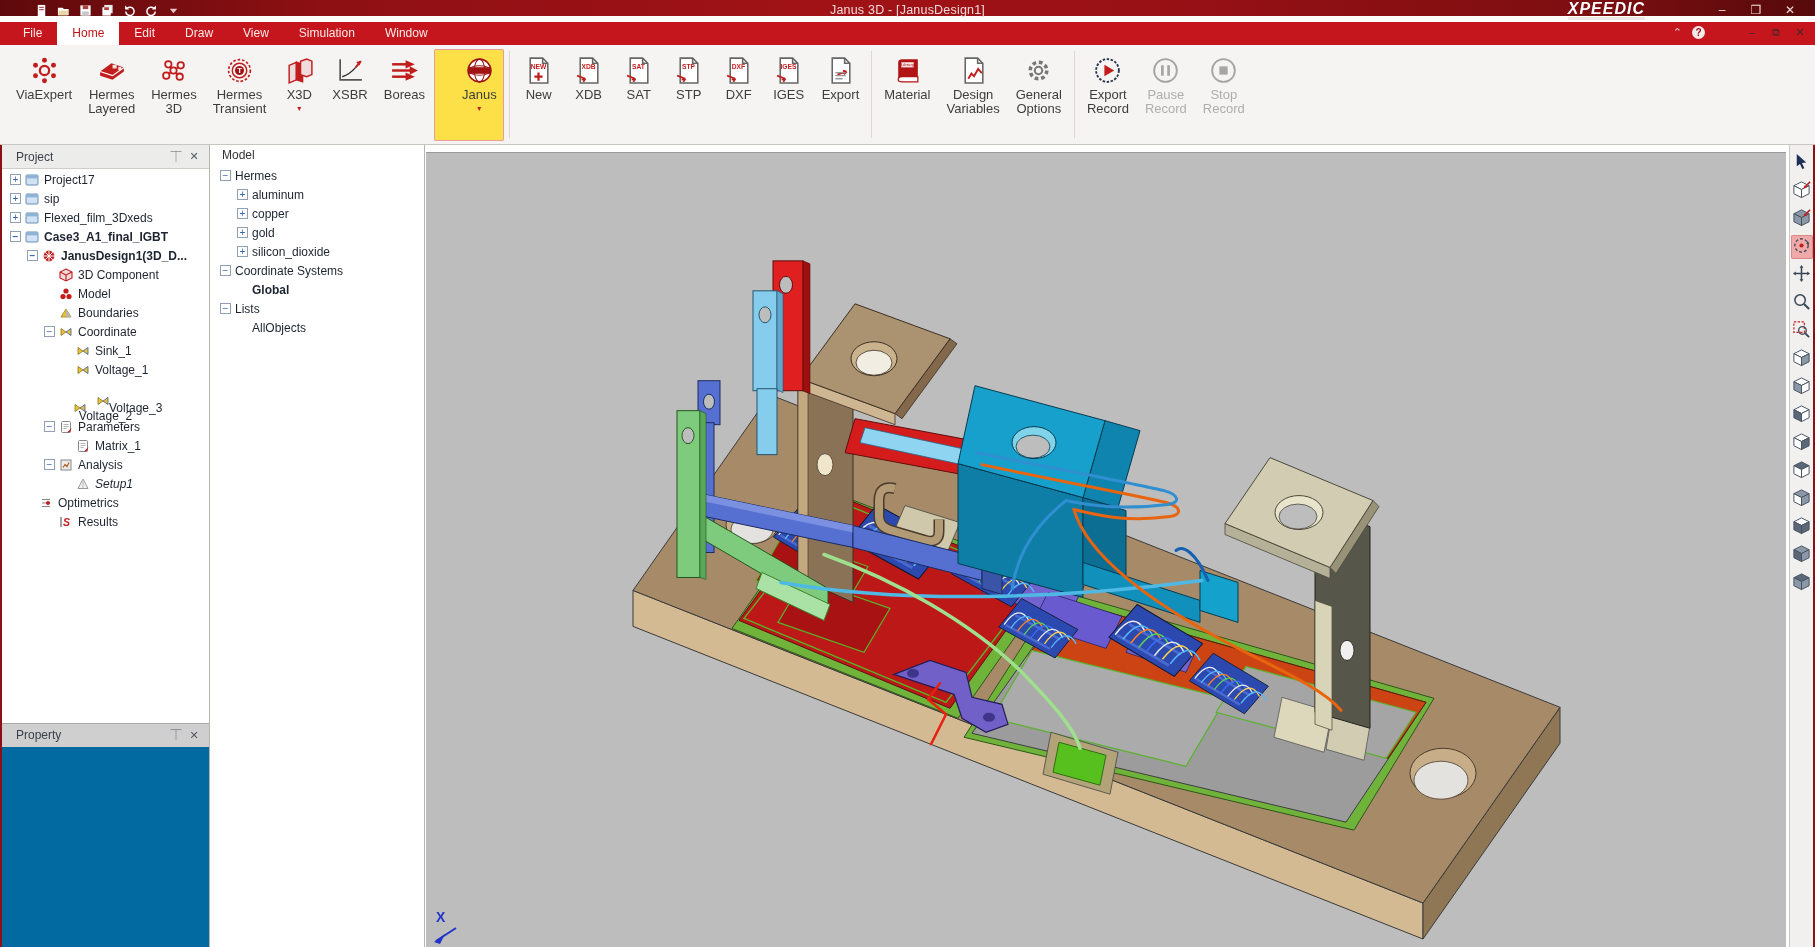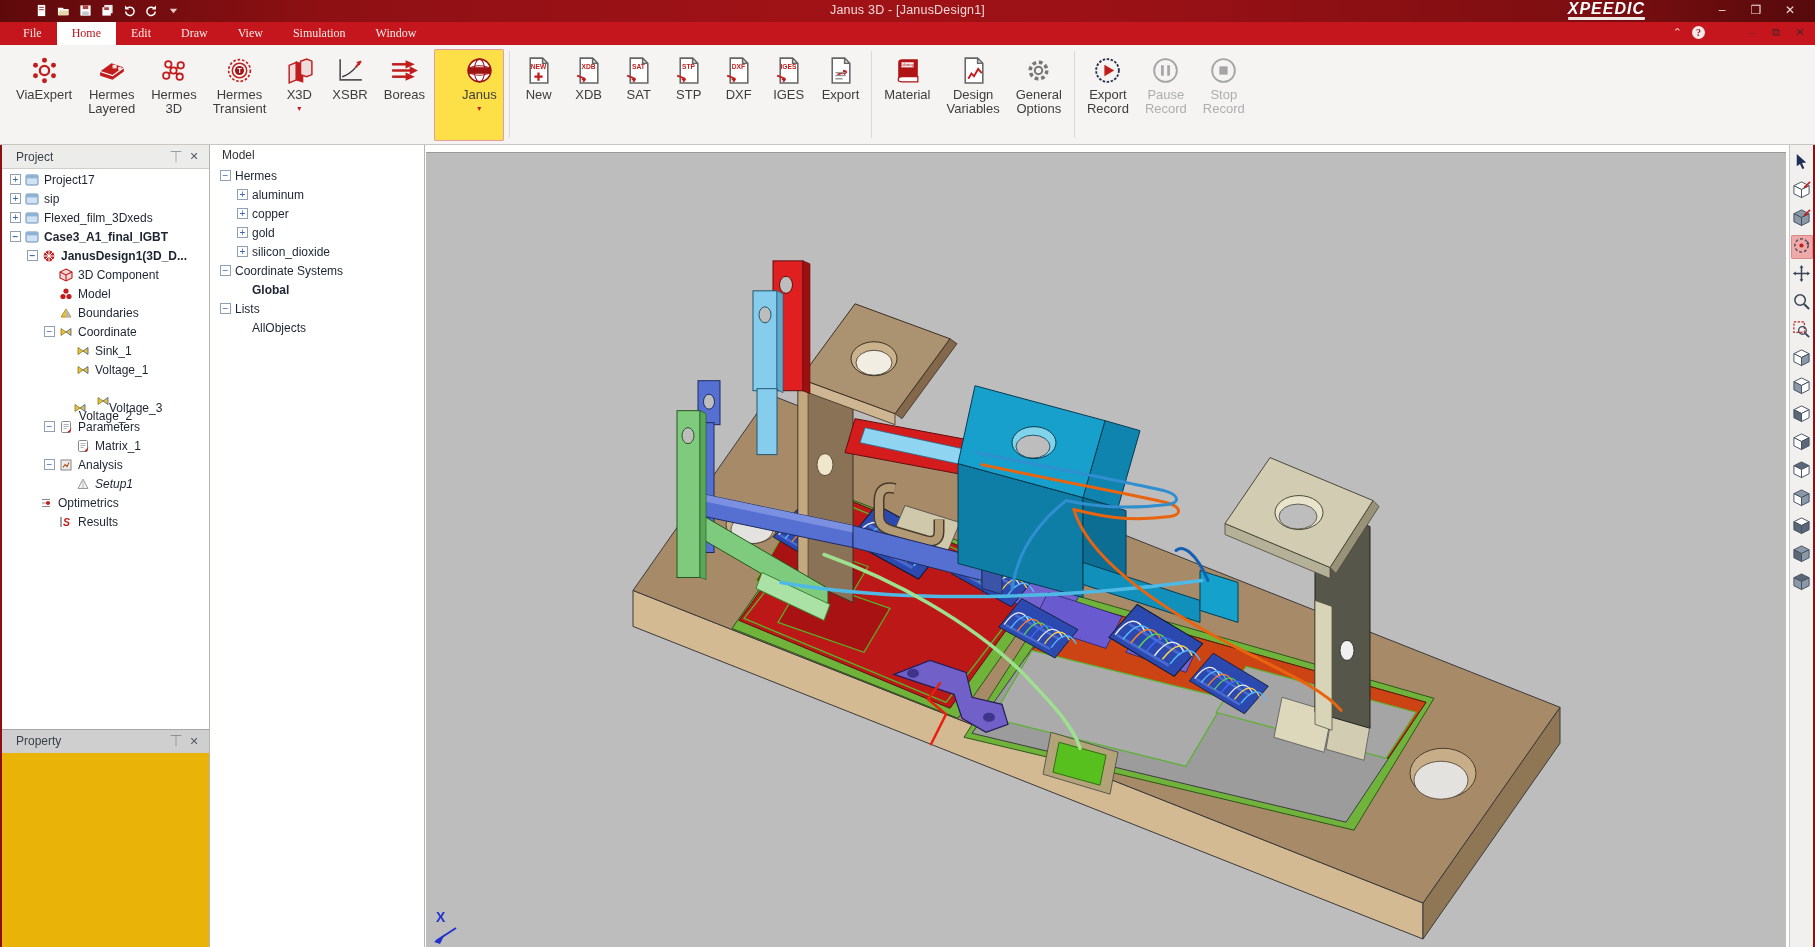--- a/index.html
+++ b/index.html
@@ -1,36 +1,36 @@
 <!DOCTYPE html>
 <html><head>
 <meta charset="utf-8">
 <style>
   * { margin:0; padding:0; box-sizing:border-box; }
   html,body { width:1815px; height:947px; overflow:hidden;
     font-family:"Liberation Sans", sans-serif; background:#fff; }
   #app { position:relative; width:1815px; height:947px; }
 
   
-  #titlebar { position:absolute; left:0; top:0; width:100%; height:22px;
+  #titlebar { position:absolute; left:0; top:0; width:100%; height:16px;
     background:linear-gradient(90deg,#5e0a0c 0%,#8e1013 18%,#a01216 45%,#9a1115 62%,#7c0e11 88%,#560a0b 100%); }
   #qat { position:absolute; left:34px; top:3px; display:flex; gap:7px; }
   .qat-btn { width:15px; height:15px; display:flex; align-items:center; justify-content:center; cursor:pointer; }
   .qat-btn svg { width:13px; height:13px; }
   #win-title { position:absolute; left:0; right:0; top:3px; text-align:center;
     color:#f3d9d9; font-size:12.5px; letter-spacing:.2px; }
   #brand { position:absolute; right:170px; top:1px; text-align:center; color:#fff; }
   #brand .logo { font-size:16px; font-weight:bold; font-style:italic; letter-spacing:1px; line-height:15px; }
   #brand .tagbar { height:3px; background:#efe6e6; margin-top:1px; border-radius:1px; }
   #win-controls { position:absolute; right:8px; top:0; display:flex; }
   .win-btn { width:34px; height:22px; color:#f0dada; font-size:12px; text-align:center;
     line-height:20px; cursor:pointer; }
 
   
-  #menubar { position:absolute; left:0; top:22px; width:100%; height:26px; background:#c4161c;font-family:Liberation Serif, serif; }
+  #menubar { position:absolute; left:0; top:22px; width:100%; height:26px; background:#c4161c; }
   #menu-items { position:absolute; left:8px; top:0; height:23px; display:flex; }
   .menu-item { padding:0 15px; height:23px; line-height:23px; color:#fbe9e9; font-size:12px; cursor:pointer; }
   .menu-item.active { background:#fff; color:#c01318; }
   #menubar-right { position:absolute; right:4px; top:2px; display:flex; align-items:center; gap:10px; }
   .mb-ico { color:#e8caca; font-size:11px; cursor:pointer; }
   .help-circ { width:13px; height:13px; border-radius:50%; background:#f4eaea; color:#a01216;
     font-size:10px; font-weight:bold; text-align:center; line-height:13px; }
   #mdi-controls { display:flex; gap:2px; margin-left:26px; }
   .mdi-btn { width:22px; height:17px; color:#46262a; background:transparent; text-align:center;
     line-height:16px; font-size:11px; cursor:pointer; }
@@ -55,21 +55,21 @@
 
   .panel-header { height:24px; background:#ececeb; border-bottom:1px solid #d0cdc9;
     display:flex; align-items:center; padding:0 6px 0 14px; }
   .panel-header.dark { background:#cfcfcf; border-top:1px solid #a9a9a9; }
   .panel-title { flex:1; font-size:12px; color:#3a3f49; }
   .ph-btn { width:18px; text-align:center; color:#555c68; font-size:11px; cursor:pointer; }
 
   #project-panel { position:absolute; left:2px; top:0; width:208px; bottom:0; background:#fff;
     border-right:1px solid #b7b4b0; }
   #project-tree { position:absolute; left:0; top:25px; right:0; height:552px; overflow:hidden; }
-  #property-panel { position:absolute; left:0; right:0; top:578px; bottom:0; background:#eab308;margin-top:6px; }
+  #property-panel { position:absolute; left:0; right:0; top:578px; bottom:0; background:#0369a1; }
 
   #model-panel { position:absolute; left:212px; top:0; width:213px; bottom:0; background:#fff;
     border-right:1px solid #b7b4b0; }
   #model-title { height:21px; line-height:21px; font-size:12px; color:#333; padding-left:10px; }
 
   .tree-row { display:flex; align-items:center; height:19px; font-size:12px; color:#1d2430;
     white-space:nowrap; cursor:pointer; }
   .tree-row.bold { font-weight:bold; }
   .expander { width:11px; height:11px; border:1px solid #8fa0b4; background:#fff; color:#3a66b0;
     font-size:10px; line-height:9px; text-align:center; margin-right:4px; flex:0 0 11px; cursor:pointer; }

